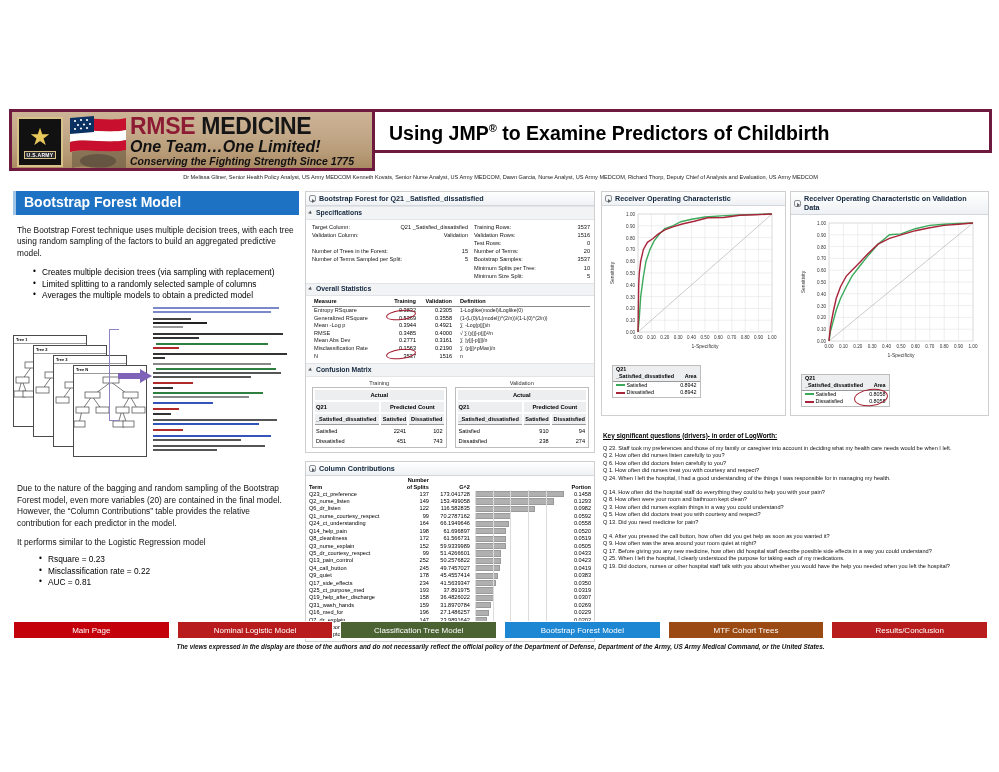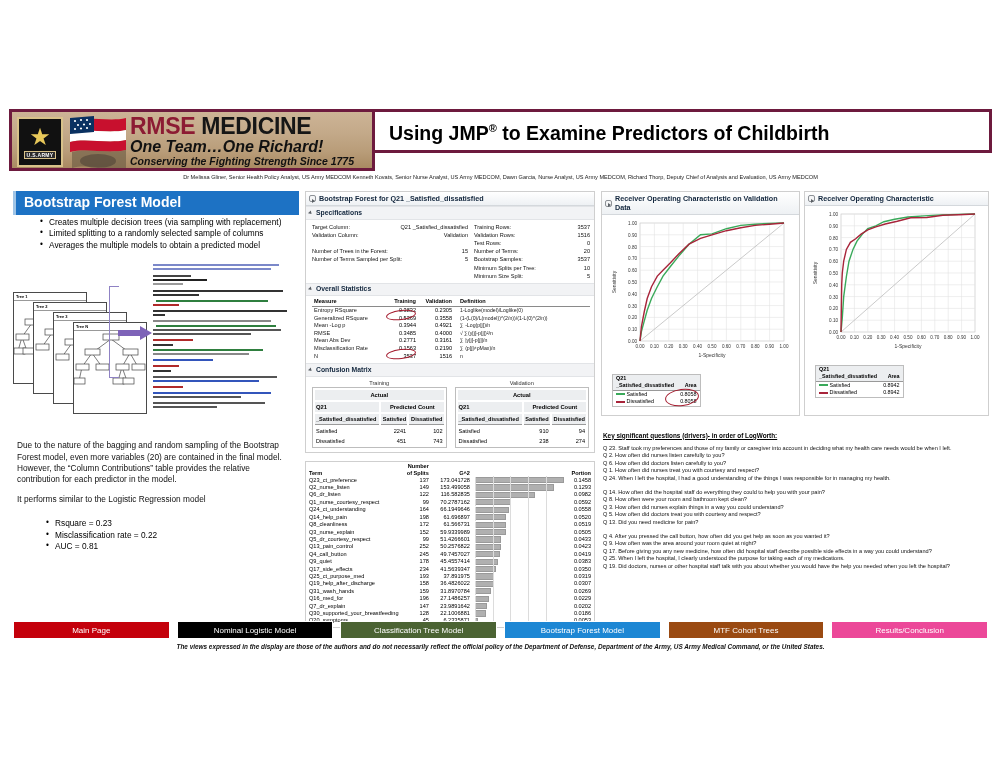--- a/index.html
+++ b/index.html
@@ -89,21 +89,21 @@
   .col-mid    { position:absolute; left:296px; top:82px; width:290px; }
   .col-right  { position:absolute; left:592px; top:82px; width:390px; }
 
   .section-title-bar {
     background:#1d72c4; color:#fff; font-size:14px; font-weight:bold;
     padding:3px 8px 4px 8px; line-height:17px;
     border-left:3px solid #9fc4e6;
   }
   .body-text { font-size:8.3px; line-height:11.4px; color:#111; padding:0 4px; }
   .body-text p { margin:0 0 8px 0; }
-  .bullets { margin:13px; padding:0 4px 0 16px; list-style:none; }
+  .bullets { margin:6px; padding:0 4px 0 16px; list-style:none; }
   .bullets li { font-size:8.3px; line-height:11.4px; position:relative; padding-left:7px; }
   .bullets li:before { content:"\2022"; position:absolute; left:-2px; top:-1px; }
 
   
   .tree-art { position:relative; width:286px; height:150px; margin-top:2px; }
   .tree-card {
     position:absolute; background:#fff; border:1px solid #4a4a4a;
     width:74px; height:92px;
   }
   .tree-card .cap { font-size:4px; padding:1px 2px; border-bottom:1px solid #999; font-weight:bold;}
@@ -247,36 +247,39 @@
             <circle cx="19" cy="12" r="1.1"></circle>
         </g>
         <path d="M4 36 C20 32 42 38 58 34 L58 52 C40 54 18 48 4 52 Z" fill="#6f5e45" opacity="0.65"></path>
         <ellipse cx="30" cy="45" rx="18" ry="7" fill="#4a4035" opacity="0.55"></ellipse>
       </svg>
       <div class="banner-text">
         <div class="bt1">
           <span class="army">RMSE</span>
           <span class="med">MEDICINE</span>
         </div>
-        <div class="bt2">One Team…One Richard!</div>
+        <div class="bt2">One Team…One Limited!</div>
         <div class="bt3">Conserving the Fighting Strength Since 1775</div>
       </div>
     </div>
     <div class="banner-right">
       <div class="title">
         <span>Using JMP</span><sup>®</sup><span> to Examine Predictors of Childbirth</span>
       </div>
     </div>
   </div>
 
   <div class="authors">Dr Melissa Gliner, Senior Health Policy Analyst, US Army MEDCOM  Kenneth Kovats, Senior Nurse Analyst, US Army MEDCOM,  Dawn Garcia, Nurse Analyst, US Army MEDCOM,  Richard Thorp, Deputy Chief of Analysis and Evaluation, US Army MEDCOM</div>
 
   <div class="col-left">
     <div class="section-title-bar">Bootstrap Forest Model</div>
 
+    <div class="body-text" style="margin-top:10px;">
+      <p>The Bootstrap Forest technique uses multiple decision trees, with each tree using random sampling of the factors to build an aggregated predictive model.</p>
+    </div>
 
     <ul class="bullets" style="margin-top:2px;">
       <li>Creates multiple decision trees (via sampling with replacement)</li>
       <li>Limited splitting to a randomly selected sample of columns</li>
       <li>Averages the multiple models to obtain a predicted model</li>
     </ul>
 
     <div class="tree-art">
       <div class="tree-card" style="left:0px;  top:28px;">
         <div class="cap">Tree 1</div>
@@ -597,20 +600,24 @@
                     <td class="num" style="font-size:5.6px;">274</td>
                   </tr>
             </tbody>
               </table>
           </div>
         </div>
       </div>
     </div>
 
     <div class="jmp" style="margin-top:8px;">
+      <div class="jmp-title">
+        <span class="disc"></span>
+        <span>Column Contributions</span>
+      </div>
       <div class="cc">
         <table>
           <tbody>
               <tr>
             <th style="text-align:left;">Term</th>
             <th class="num" style="width:32px;">
               <div>Number</div>
               <div>of Splits</div>
             </th>
             <th class="num" style="width:44px;">G^2</th>
@@ -921,20 +928,105 @@
               </tr>
             </tbody>
         </table>
       </div>
     </div>
   </div>
 
   <div class="col-right">
 
     <div class="roc-row">
+
+      <div class="roc-panel" style="width:185px;">
+        <div class="jmp-title">
+          <span class="disc"></span>
+          <span>Receiver Operating Characteristic</span>
+        </div>
+        <svg width="183" height="152" viewBox="0 0 183 152">
+          <g>
+            <rect x="36" y="8" width="134" height="118" fill="#fff" stroke="#c9c9c9" stroke-width="0.7"></rect>
+            <g stroke="#e3e3e3" stroke-width="0.6">
+              <line x1="49.4" y1="8" x2="49.4" y2="126"></line>
+                <line x1="62.8" y1="8" x2="62.8" y2="126"></line>
+              <line x1="76.2" y1="8" x2="76.2" y2="126"></line>
+                <line x1="89.6" y1="8" x2="89.6" y2="126"></line>
+              <line x1="103" y1="8" x2="103" y2="126"></line>
+                <line x1="116.4" y1="8" x2="116.4" y2="126"></line>
+              <line x1="129.8" y1="8" x2="129.8" y2="126"></line>
+                <line x1="143.2" y1="8" x2="143.2" y2="126"></line>
+              <line x1="156.6" y1="8" x2="156.6" y2="126"></line>
+              <line x1="36" y1="19.8" x2="170" y2="19.8"></line>
+                <line x1="36" y1="31.6" x2="170" y2="31.6"></line>
+              <line x1="36" y1="43.4" x2="170" y2="43.4"></line>
+                <line x1="36" y1="55.2" x2="170" y2="55.2"></line>
+              <line x1="36" y1="67" x2="170" y2="67"></line>
+                <line x1="36" y1="78.8" x2="170" y2="78.8"></line>
+              <line x1="36" y1="90.6" x2="170" y2="90.6"></line>
+                <line x1="36" y1="102.4" x2="170" y2="102.4"></line>
+              <line x1="36" y1="114.2" x2="170" y2="114.2"></line>
+            </g>
+            <line x1="36" y1="126" x2="170" y2="8" stroke="#bdbdbd" stroke-width="0.8"></line>
+            <polyline fill="none" stroke="#3aa95a" stroke-width="1.4" points="36,126 37.3,111.8 38.7,90.6 41.4,70.5 44,55.2 48,43.4 52,35.1 57.4,28.1 62.8,22.5 70.8,19.8 78.9,15.7 89.6,13.3 103,11.0 119.1,9.9 136.5,8.9 153.9,8.4 170,8"></polyline>
+            <polyline fill="none" stroke="#a8243a" stroke-width="1.4" points="36,126 36.7,78.8 37.3,67 38.7,55.2 41.4,43.4 45.4,36.3 50.7,32.8 56.1,28.1 62.8,23.9 70.8,20.9 80.2,18.0 92.3,15.3 105.7,11.7 121.8,11.5 137.8,9.3 153.9,8.7 170,8"></polyline>
+          </g>
+          <g font-size="4.6" fill="#333" font-family="Liberation Sans, sans-serif">
+            <text x="33" y="10" text-anchor="end">1.00</text>
+            <text x="33" y="21.8" text-anchor="end">0.90</text>
+            <text x="33" y="33.6" text-anchor="end">0.80</text>
+            <text x="33" y="45.4" text-anchor="end">0.70</text>
+            <text x="33" y="57.2" text-anchor="end">0.60</text>
+            <text x="33" y="69" text-anchor="end">0.50</text>
+            <text x="33" y="80.8" text-anchor="end">0.40</text>
+            <text x="33" y="92.6" text-anchor="end">0.30</text>
+            <text x="33" y="104.4" text-anchor="end">0.20</text>
+            <text x="33" y="116.2" text-anchor="end">0.10</text>
+            <text x="33" y="128" text-anchor="end">0.00</text>
+          </g>
+          <g font-size="4.6" fill="#333" font-family="Liberation Sans, sans-serif" text-anchor="middle">
+            <text x="36" y="133">0.00</text>
+              <text x="49.4" y="133">0.10</text>
+              <text x="62.8" y="133">0.20</text>
+            <text x="76.2" y="133">0.30</text>
+              <text x="89.6" y="133">0.40</text>
+              <text x="103" y="133">0.50</text>
+            <text x="116.4" y="133">0.60</text>
+              <text x="129.8" y="133">0.70</text>
+              <text x="143.2" y="133">0.80</text>
+            <text x="156.6" y="133">0.90</text>
+              <text x="170" y="133">1.00</text>
+          </g>
+          <text x="103" y="142" font-size="5" fill="#333" text-anchor="middle" font-family="Liberation Sans, sans-serif">1-Specificity</text>
+          <text x="12" y="67" font-size="5" fill="#333" text-anchor="middle" transform="rotate(-90 12 67)" font-family="Liberation Sans, sans-serif">Sensitivity</text>
+        </svg>
+        <div class="roc-legend">
+          <table>
+            <tbody>
+                <tr>
+                  <td class="lh">Q21</td>
+                  <td class="lh"></td>
+                </tr>
+            <tr>
+                  <td class="lh" style="border-bottom:1px solid #999;">_Satisfied_dissatisfied</td>
+                  <td class="lh" style="border-bottom:1px solid #999;text-align:right;">Area</td>
+                </tr>
+            <tr>
+                  <td><span class="swatch" style="background:#3aa95a;"></span> <span>Satisfied</span></td>
+                  <td style="text-align:right;">0.8942</td>
+                </tr>
+            <tr>
+                  <td><span class="swatch" style="background:#a8243a;"></span> <span>Dissatisfied</span></td>
+                  <td style="text-align:right;">0.8942</td>
+                </tr>
+          </tbody>
+            </table>
+        </div>
+      </div>
 
       <div class="roc-panel" style="width:199px;">
         <div class="jmp-title">
           <span class="disc"></span>
           <span>Receiver Operating Characteristic on Validation Data</span>
         </div>
         <svg width="197" height="152" viewBox="0 0 197 152">
           <g>
             <rect x="38" y="8" width="144" height="118" fill="#fff" stroke="#c9c9c9" stroke-width="0.7"></rect>
             <g stroke="#e3e3e3" stroke-width="0.6">
@@ -1007,105 +1099,20 @@
                 </tr>
             <tr>
                   <td><span class="swatch" style="background:#a8243a;"></span> <span>Dissatisfied</span></td>
                   <td style="text-align:right;">0.8058</td>
                 </tr>
           </tbody>
             </table>
           <div class="ellipse" style="left:52px; top:14px; width:34px; height:17px;"></div>
         </div>
       </div>
-
-      <div class="roc-panel" style="width:185px;">
-        <div class="jmp-title">
-          <span class="disc"></span>
-          <span>Receiver Operating Characteristic</span>
-        </div>
-        <svg width="183" height="152" viewBox="0 0 183 152">
-          <g>
-            <rect x="36" y="8" width="134" height="118" fill="#fff" stroke="#c9c9c9" stroke-width="0.7"></rect>
-            <g stroke="#e3e3e3" stroke-width="0.6">
-              <line x1="49.4" y1="8" x2="49.4" y2="126"></line>
-                <line x1="62.8" y1="8" x2="62.8" y2="126"></line>
-              <line x1="76.2" y1="8" x2="76.2" y2="126"></line>
-                <line x1="89.6" y1="8" x2="89.6" y2="126"></line>
-              <line x1="103" y1="8" x2="103" y2="126"></line>
-                <line x1="116.4" y1="8" x2="116.4" y2="126"></line>
-              <line x1="129.8" y1="8" x2="129.8" y2="126"></line>
-                <line x1="143.2" y1="8" x2="143.2" y2="126"></line>
-              <line x1="156.6" y1="8" x2="156.6" y2="126"></line>
-              <line x1="36" y1="19.8" x2="170" y2="19.8"></line>
-                <line x1="36" y1="31.6" x2="170" y2="31.6"></line>
-              <line x1="36" y1="43.4" x2="170" y2="43.4"></line>
-                <line x1="36" y1="55.2" x2="170" y2="55.2"></line>
-              <line x1="36" y1="67" x2="170" y2="67"></line>
-                <line x1="36" y1="78.8" x2="170" y2="78.8"></line>
-              <line x1="36" y1="90.6" x2="170" y2="90.6"></line>
-                <line x1="36" y1="102.4" x2="170" y2="102.4"></line>
-              <line x1="36" y1="114.2" x2="170" y2="114.2"></line>
-            </g>
-            <line x1="36" y1="126" x2="170" y2="8" stroke="#bdbdbd" stroke-width="0.8"></line>
-            <polyline fill="none" stroke="#3aa95a" stroke-width="1.4" points="36,126 37.3,111.8 38.7,90.6 41.4,70.5 44,55.2 48,43.4 52,35.1 57.4,28.1 62.8,22.5 70.8,19.8 78.9,15.7 89.6,13.3 103,11.0 119.1,9.9 136.5,8.9 153.9,8.4 170,8"></polyline>
-            <polyline fill="none" stroke="#a8243a" stroke-width="1.4" points="36,126 36.7,78.8 37.3,67 38.7,55.2 41.4,43.4 45.4,36.3 50.7,32.8 56.1,28.1 62.8,23.9 70.8,20.9 80.2,18.0 92.3,15.3 105.7,11.7 121.8,11.5 137.8,9.3 153.9,8.7 170,8"></polyline>
-          </g>
-          <g font-size="4.6" fill="#333" font-family="Liberation Sans, sans-serif">
-            <text x="33" y="10" text-anchor="end">1.00</text>
-            <text x="33" y="21.8" text-anchor="end">0.90</text>
-            <text x="33" y="33.6" text-anchor="end">0.80</text>
-            <text x="33" y="45.4" text-anchor="end">0.70</text>
-            <text x="33" y="57.2" text-anchor="end">0.60</text>
-            <text x="33" y="69" text-anchor="end">0.50</text>
-            <text x="33" y="80.8" text-anchor="end">0.40</text>
-            <text x="33" y="92.6" text-anchor="end">0.30</text>
-            <text x="33" y="104.4" text-anchor="end">0.20</text>
-            <text x="33" y="116.2" text-anchor="end">0.10</text>
-            <text x="33" y="128" text-anchor="end">0.00</text>
-          </g>
-          <g font-size="4.6" fill="#333" font-family="Liberation Sans, sans-serif" text-anchor="middle">
-            <text x="36" y="133">0.00</text>
-              <text x="49.4" y="133">0.10</text>
-              <text x="62.8" y="133">0.20</text>
-            <text x="76.2" y="133">0.30</text>
-              <text x="89.6" y="133">0.40</text>
-              <text x="103" y="133">0.50</text>
-            <text x="116.4" y="133">0.60</text>
-              <text x="129.8" y="133">0.70</text>
-              <text x="143.2" y="133">0.80</text>
-            <text x="156.6" y="133">0.90</text>
-              <text x="170" y="133">1.00</text>
-          </g>
-          <text x="103" y="142" font-size="5" fill="#333" text-anchor="middle" font-family="Liberation Sans, sans-serif">1-Specificity</text>
-          <text x="12" y="67" font-size="5" fill="#333" text-anchor="middle" transform="rotate(-90 12 67)" font-family="Liberation Sans, sans-serif">Sensitivity</text>
-        </svg>
-        <div class="roc-legend">
-          <table>
-            <tbody>
-                <tr>
-                  <td class="lh">Q21</td>
-                  <td class="lh"></td>
-                </tr>
-            <tr>
-                  <td class="lh" style="border-bottom:1px solid #999;">_Satisfied_dissatisfied</td>
-                  <td class="lh" style="border-bottom:1px solid #999;text-align:right;">Area</td>
-                </tr>
-            <tr>
-                  <td><span class="swatch" style="background:#3aa95a;"></span> <span>Satisfied</span></td>
-                  <td style="text-align:right;">0.8942</td>
-                </tr>
-            <tr>
-                  <td><span class="swatch" style="background:#a8243a;"></span> <span>Dissatisfied</span></td>
-                  <td style="text-align:right;">0.8942</td>
-                </tr>
-          </tbody>
-            </table>
-        </div>
-      </div>
     </div>
 
     <div style="margin-top:16px;">
       <div class="kq-title">Key significant questions (drivers)- in order of LogWorth:</div>
       <div class="kq">
         <div id="kq1">
             <p>Q 23. Staff took my preferences and those of my family or caregiver into account in deciding what my health care needs would be when I left.</p>
             <p>Q  2. How often did nurses listen carefully to you?</p>
             <p>Q  6. How often did doctors listen carefully to you?</p>
             <p>Q  1. How often did nurses treat you with courtesy and respect?</p>
@@ -1126,21 +1133,21 @@
             <p>Q 17. Before giving you any new medicine, how often did hospital staff describe possible side effects in a way you could understand?</p>
             <p>Q 25. When I left the hospital, I clearly understood the purpose for taking each of my medications.</p>
             <p>Q 19. Did doctors, nurses or other hospital staff talk with you about whether you would have the help you needed when you left the hospital?</p>
           </div>
       </div>
     </div>
   </div>
 
   <div class="navbar">
     <div class="navbtn" style="background: rgb(196, 0, 11);">Main Page</div>
-    <div class="navbtn" style="background: #000000;">Nominal Logistic Model</div>
+    <div class="navbtn" style="background: #b91c1c;">Nominal Logistic Model</div>
     <div class="navbtn" style="background: rgb(75, 99, 51);">Classification Tree Model</div>
     <div class="navbtn" style="background: rgb(29, 135, 212);">Bootstrap Forest Model</div>
     <div class="navbtn" style="background: rgb(154, 74, 18);">MTF Cohort Trees</div>
-    <div class="navbtn" style="background: #ec4899;">Results/Conclusion</div>
+    <div class="navbtn" style="background: #b91c1c;">Results/Conclusion</div>
   </div>
 
   <div class="disclaimer">The views expressed in the display are those of the authors and do not necessarily reflect the official policy of the Department of Defense, Department of the Army, US Army Medical Command, or the United States.</div>
 </div>
 
 </body></html>

